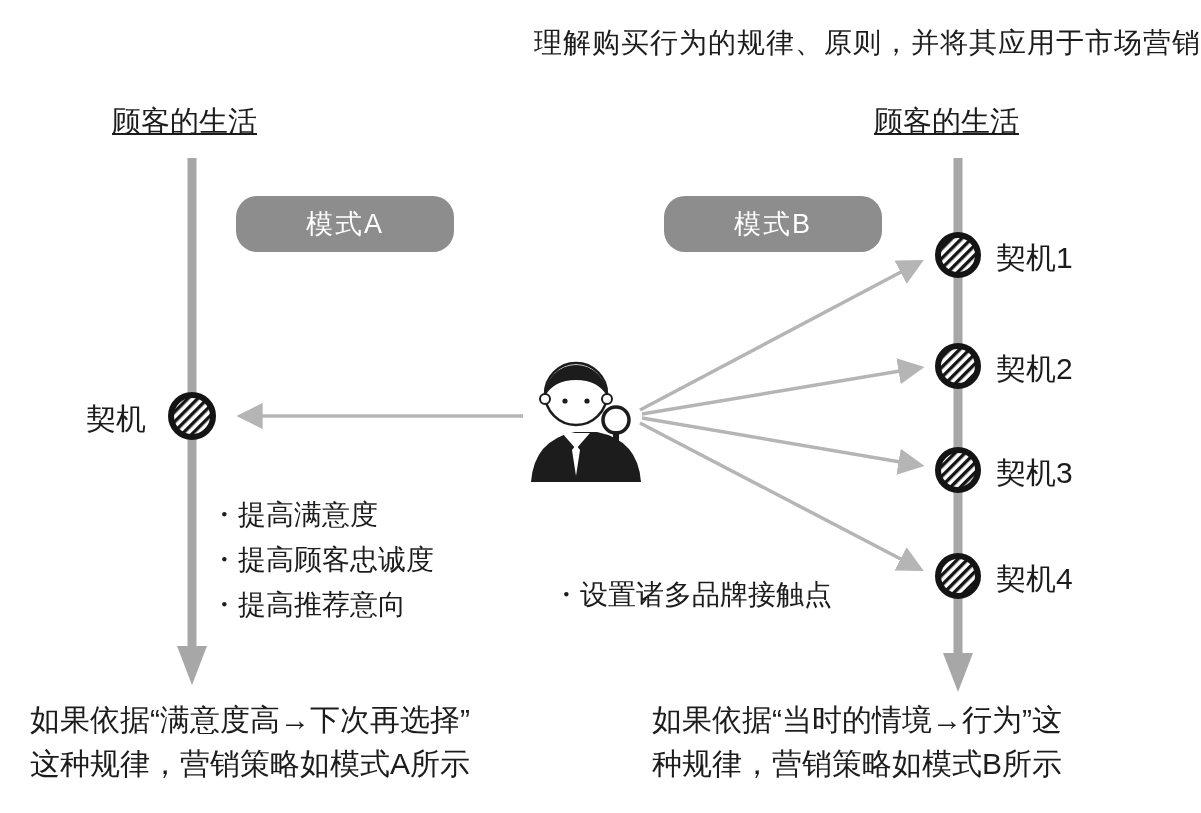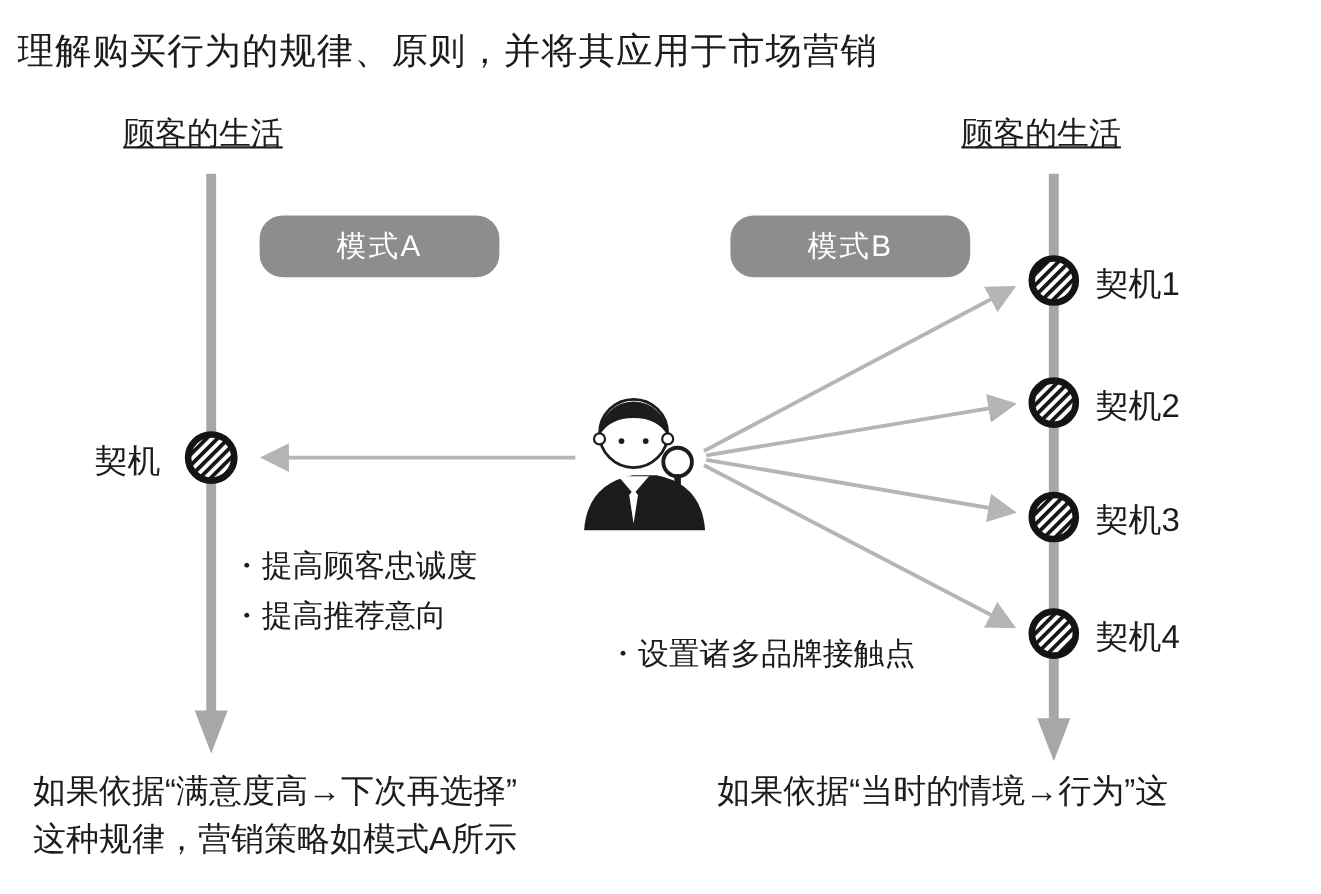--- a/index.html
+++ b/index.html
@@ -20,22 +20,22 @@
     height:813px;
     background:#ffffff;
     overflow:hidden;
   }
   .canvas svg{position:absolute;inset:0;}
 
   .txt{position:absolute;white-space:nowrap;color:var(--ink);}
 
   .title{
     left:0;right:0;top:24px;
-    text-align:left;
-    font-size:33px;
+    text-align:right;
+    font-size:28px;
     letter-spacing:1px;
     padding-left:16px;
   }
   .tl-label{font-size:29px;text-decoration:underline;}
   .tl-label.left{left:112px;top:102px;}
   .tl-label.right{left:874px;top:102px;}
 
   .pill{
     position:absolute;
     width:218px;height:56px;
@@ -138,30 +138,32 @@
   <div class="pill pill-a">模式A</div>
   <div class="pill pill-b">模式B</div>
 
   <div class="txt trigger-label lt">契机</div>
   <div class="txt trigger-label t1">契机1</div>
   <div class="txt trigger-label t2">契机2</div>
   <div class="txt trigger-label t3">契机3</div>
   <div class="txt trigger-label t4">契机4</div>
 
   <div class="bullets bullets-a">
+    <div>・提高满意度</div>
     <div>・提高顾客忠诚度</div>
     <div>・提高推荐意向</div>
   </div>
 
   <div class="bullets bullets-b">
     <div>・设置诸多品牌接触点</div>
   </div>
 
   <div class="caption caption-a">
     <div>如果依据“满意度高→下次再选择”</div>
     <div>这种规律，营销策略如模式A所示</div>
   </div>
 
   <div class="caption caption-b">
     <div>如果依据“当时的情境→行为”这</div>
+    <div>种规律，营销策略如模式B所示</div>
   </div>
 
 </div>
 
 </body></html>

